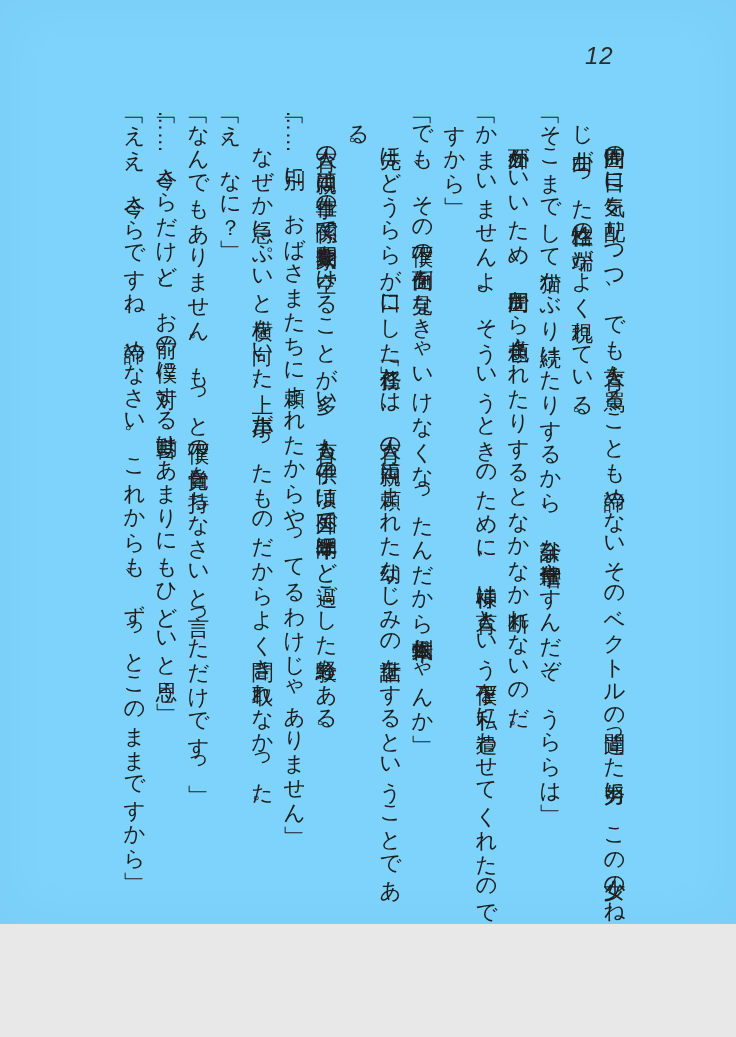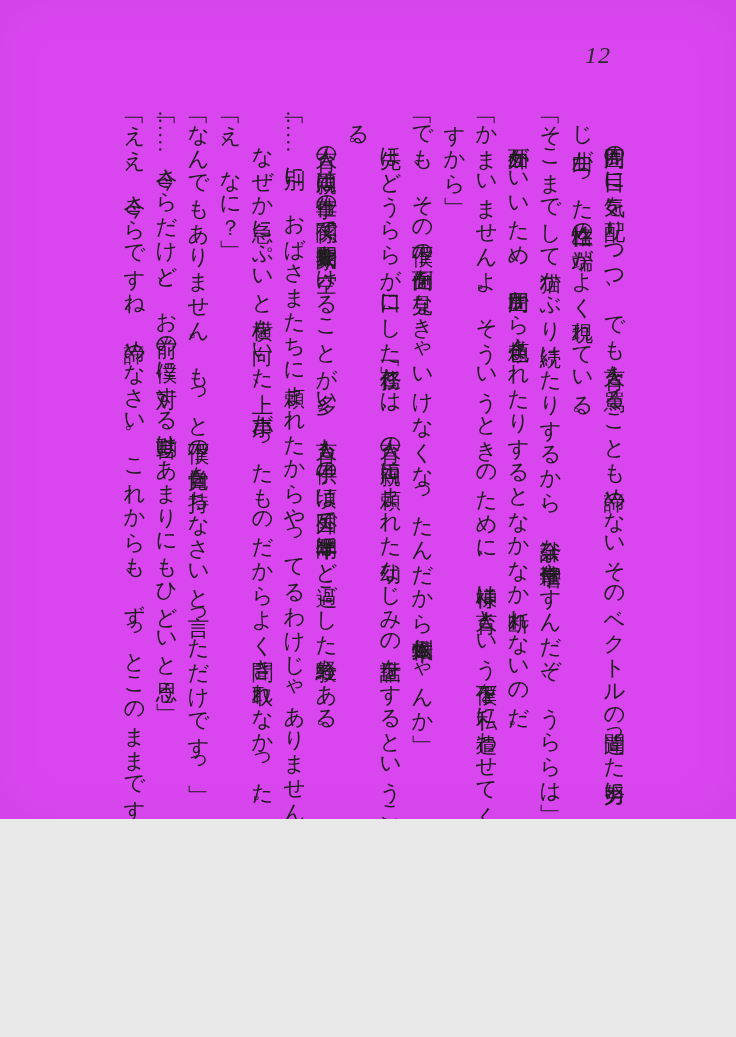--- a/index.html
+++ b/index.html
@@ -3,24 +3,24 @@
 <meta charset="utf-8">
 <style>
   html, body {
     margin: 0;
     padding: 0;
     background: #e8e8e8;
   }
   .page {
     position: relative;
     width: 736px;
-    height: 819px;
-    background: #d946ef;
+    height: 924px;
+    background: #7dd3fc;
     overflow: hidden;
-    font-family: Liberation Serif, serif;
+    font-family: Liberation Sans, sans-serif;
   }
   
   .page::after {
     content: "";
     position: absolute;
     inset: 0;
     pointer-events: none;
     box-shadow: inset 0 0 60px rgba(0,0,0,0.03);
   }
   .page-number {

